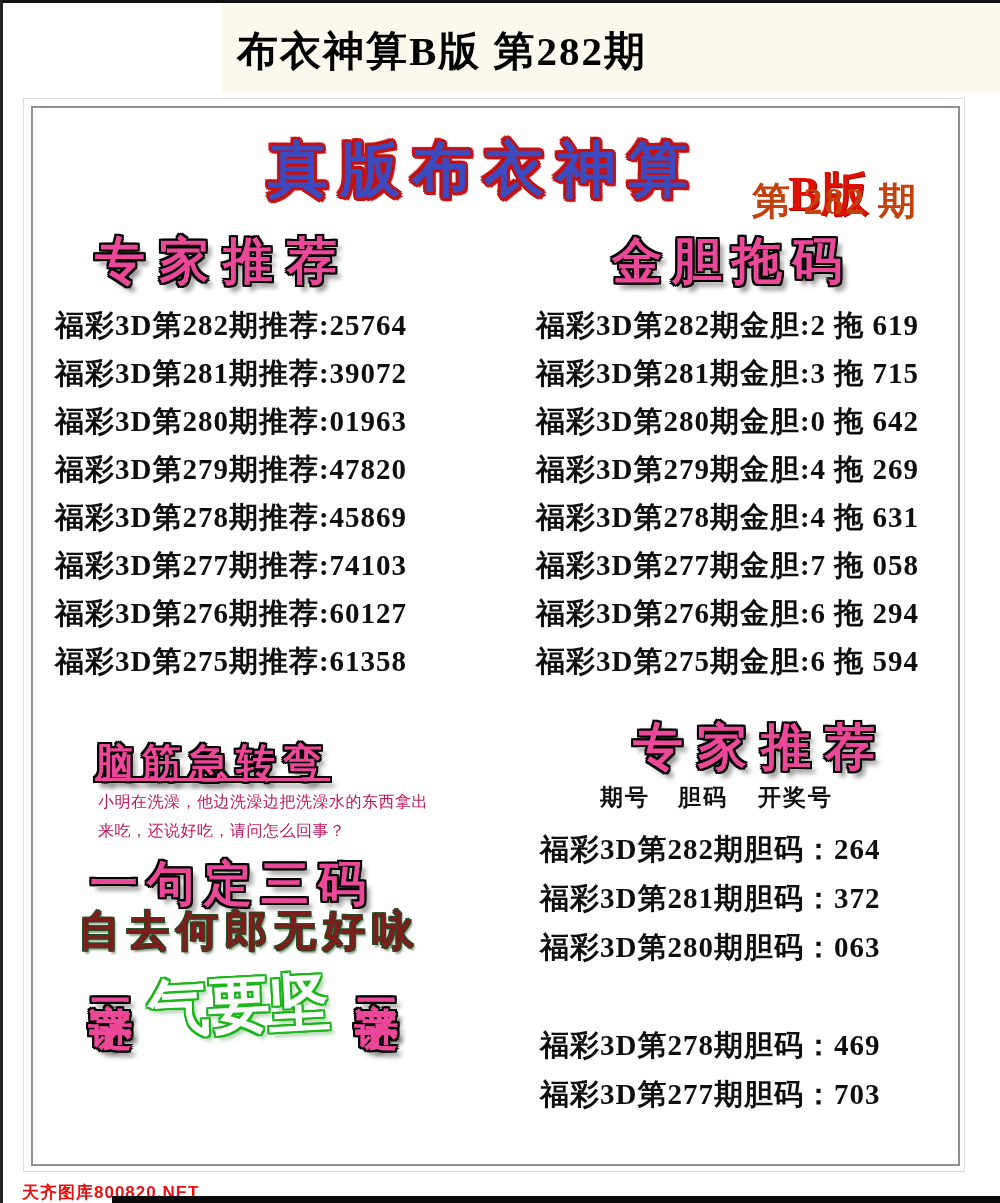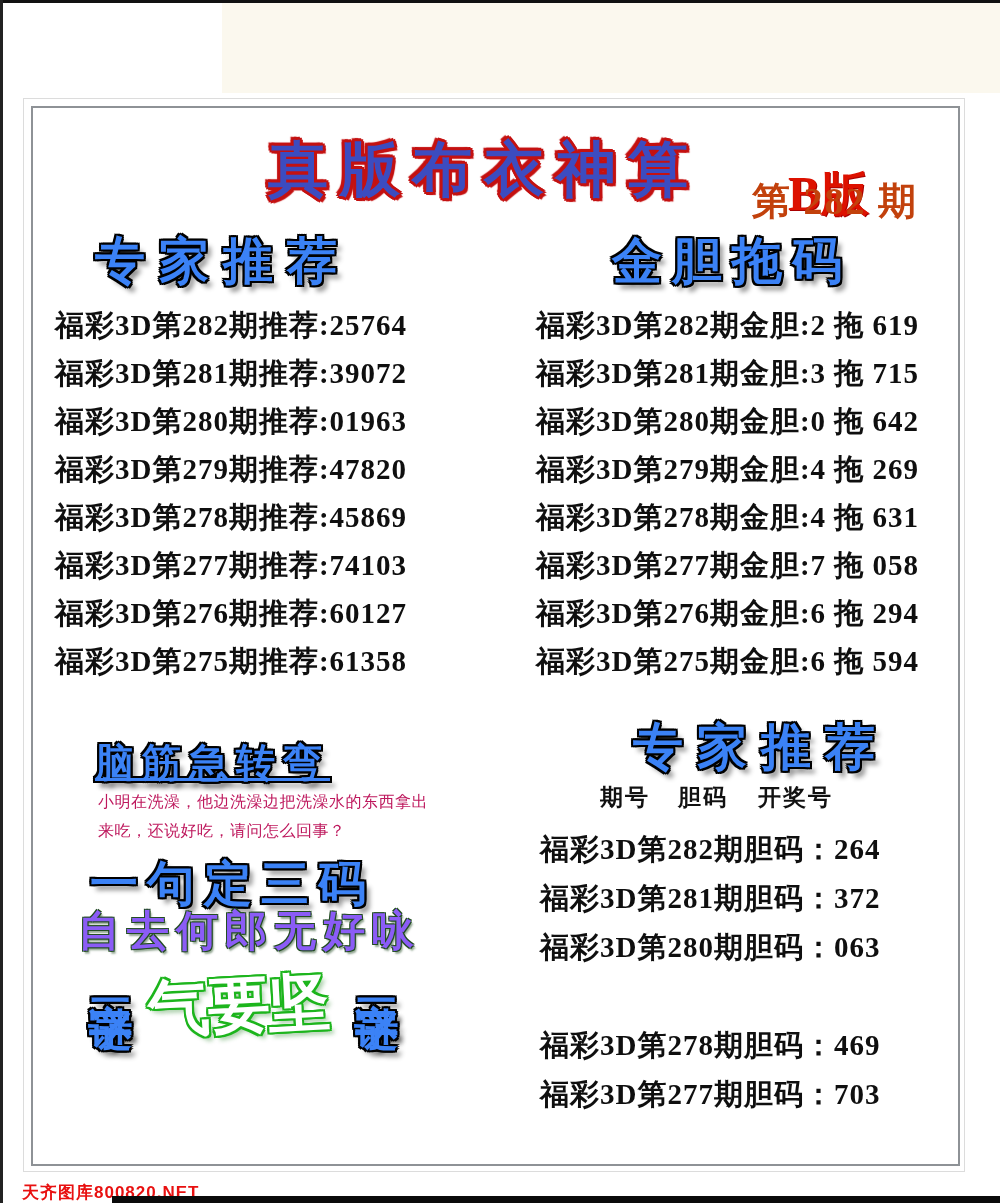--- a/index.html
+++ b/index.html
@@ -34,41 +34,41 @@
     font-family:"Liberation Serif",serif;letter-spacing:1px;
     text-shadow:1px 1px 0 #aa0000;
     margin-top:44px;
   }
   .issue{
     left:752px;top:176px;font-size:38px;font-weight:bold;color:#c2410c;
     letter-spacing:2px;
   }
   
   .bubble{
-    font-family:"DejaVu Sans","Liberation Sans",sans-serif;font-weight:bold;color:#3b82f6;
+    font-family:"DejaVu Sans","Liberation Sans",sans-serif;font-weight:bold;color:#ec4899;
     text-shadow:-2px -2px 0 #000,-2px 0 0 #000,-2px 2px 0 #000,0 -2px 0 #000,
       0 2px 0 #000,2px -2px 0 #000,2px 0 0 #000,2px 2px 0 #000,
       5px 6px 5px rgba(0,0,0,0.45);
   }
   .hdr-left{left:95px;top:228px;font-size:50px;letter-spacing:14px;}
   .hdr-right{left:612px;top:228px;font-size:50px;letter-spacing:10px;}
   .hdr-brain{left:95px;top:736px;font-size:39px;letter-spacing:8px;text-decoration:underline;}
   .hdr-one{left:90px;top:852px;font-size:48px;letter-spacing:9px;}
   .hdr-expert2{left:633px;top:714px;font-size:50px;letter-spacing:14px;}
   
   .row{position:absolute;font-weight:bold;font-size:29px;color:#0f0f0f;letter-spacing:1px;white-space:nowrap;}
   
   .riddle-text{
     position:absolute;left:98px;top:789px;width:334px;font-size:16px;line-height:29px;
     color:#be185d;font-weight:normal;letter-spacing:0.5px;white-space:normal;font-family:Liberation Mono, monospace;
   }
   
   .green-phrase{
     left:78px;top:903px;font-size:42px;font-weight:bold;letter-spacing:7px;
-    font-family:"DejaVu Sans","Liberation Sans",sans-serif;color:#8b5cf6;
+    font-family:"DejaVu Sans","Liberation Sans",sans-serif;color:#7f1d1d;
     text-shadow:-1px -1px 0 #234d23,1px -1px 0 #234d23,-1px 1px 0 #234d23,1px 1px 0 #234d23,
       2px 3px 2px rgba(40,80,40,0.5);
   }
   
   .vert{
     position:absolute;writing-mode:vertical-rl;text-orientation:upright;
     font-size:44px;line-height:50px;letter-spacing:4px;
   }
   .vert-left{left:86px;top:964px;}
   .vert-right{left:352px;top:964px;}
@@ -93,20 +93,21 @@
 </style>
 </head>
 <body>
 
 <div id="page">
 
   <div class="cream"></div>
   <div class="top-line"></div>
   <div class="left-line"></div>
 
+  <div class="abs page-title">布衣神算B版 第282期</div>
 
   <div class="outer-frame"></div>
   <div class="main-box"></div>
 
   <div class="abs brand">真版布衣神算</div>
   <div class="abs edition">B版</div>
   <div class="abs issue">第 282 期</div>
 
   <div class="abs bubble hdr-left">专家推荐</div>
   <div class="row" style="left:55px;top:306px">福彩3D第282期推荐:25764</div>

